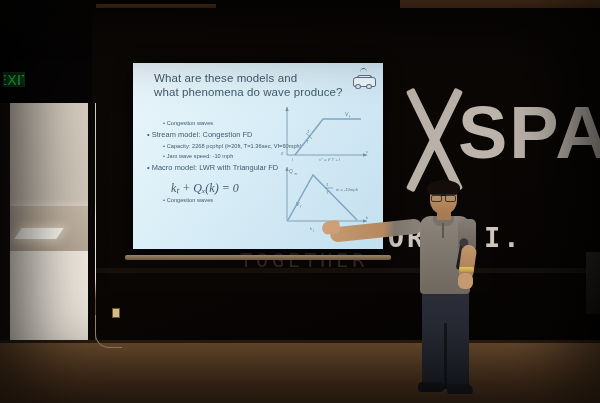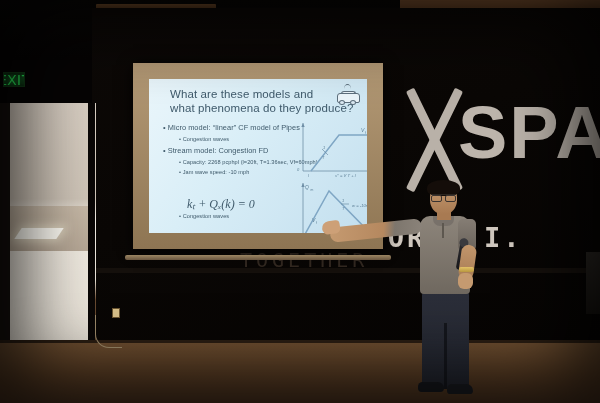--- a/index.html
+++ b/index.html
@@ -66,21 +66,21 @@
     font-family:"Liberation Sans",sans-serif;white-space:nowrap;}
   .tagline{position:absolute;left:330px;top:222px;font-size:27px;font-weight:bold;
     color:#cfc7be;letter-spacing:3px;white-space:nowrap;
     font-family:"DejaVu Sans Mono",monospace;}
   .tagline-lo{position:absolute;left:240px;top:248px;font-size:20px;font-weight:normal;
     color:#3a2f26;letter-spacing:4px;white-space:nowrap;
     font-family:"DejaVu Sans Mono",monospace;opacity:.85;}
 
   
   .screen-frame{position:absolute;left:133px;top:63px;width:250px;height:186px;
-    background:linear-gradient(#b49a76,#8e7553);padding:16px;box-sizing:border-box;
+    background:linear-gradient(#b49a76,#8e7553);padding:0;box-sizing:border-box;
     box-shadow:0 2px 14px rgba(0,0,0,.8);}
   .screen-roller{position:absolute;left:125px;top:255px;width:266px;height:5px;
     background:linear-gradient(#9c8663,#6a5640);border-radius:2px;}
   .slide{position:relative;width:100%;height:100%;
     background:linear-gradient(128deg,#eaf6fb 0%,#d9eef7 42%,#cfe7f3 70%,#c3dfee 100%);
     overflow:hidden;}
 
   .slide-title{position:absolute;left:21px;top:9px;width:200px;
     color:#3f5a6b;font-size:11.5px;line-height:13.5px;letter-spacing:.1px;}
   .bul{position:absolute;color:#3f5a6b;}
@@ -197,33 +197,33 @@
       <div class="carlogo">
         <div class="wv"></div>
         <div class="roof"></div>
         <div class="body"></div>
         <div class="wh" style="left:2px"></div>
         <div class="wh" style="right:2px"></div>
       </div>
 
       <div class="slide-title">
         <div>What are these models and</div>
-        <div>what phenomena do they produce?</div>
-      </div>
-
-      <div class="bul lvl1" style="left:14px;top:45px">
-        • <span>Micro model: “linear” CF model of Pipes</span></div>
+        <div>what phenomena do wave produce?</div>
+      </div>
+
       <div class="bul lvl2" style="left:30px;top:57px">
         • <span>Congestion waves</span></div>
       <div class="bul lvl1" style="left:14px;top:68px">
         • <span>Stream model:  Congestion FD</span></div>
       <div class="bul lvl2" style="left:30px;top:80px">
         • <span>Capacity: 2268 pcphpl (l=20ft, T=1.36sec, Vf=60mph)</span></div>
       <div class="bul lvl2" style="left:30px;top:90px">
         • <span>Jam wave speed:  -10 mph</span></div>
+      <div class="bul lvl1" style="left:14px;top:101px">
+        • <span>Macro model:  LWR with Triangular FD</span></div>
 
       <div class="eq">kₜ + Qₓ(k) = 0</div>
 
       <div class="bul lvl2" style="left:30px;top:134px">
         • <span>Congestion waves</span></div>
 
       <div class="diag" style="left:146px;top:40px">
         <svg width="92" height="58" viewBox="0 0 92 58">
           <line x1="8" y1="52" x2="88" y2="52" stroke="#6f8fa6" stroke-width="0.8"></line>
           <polygon points="88,52 84,50.3 84,53.7" fill="#6f8fa6"></polygon>

